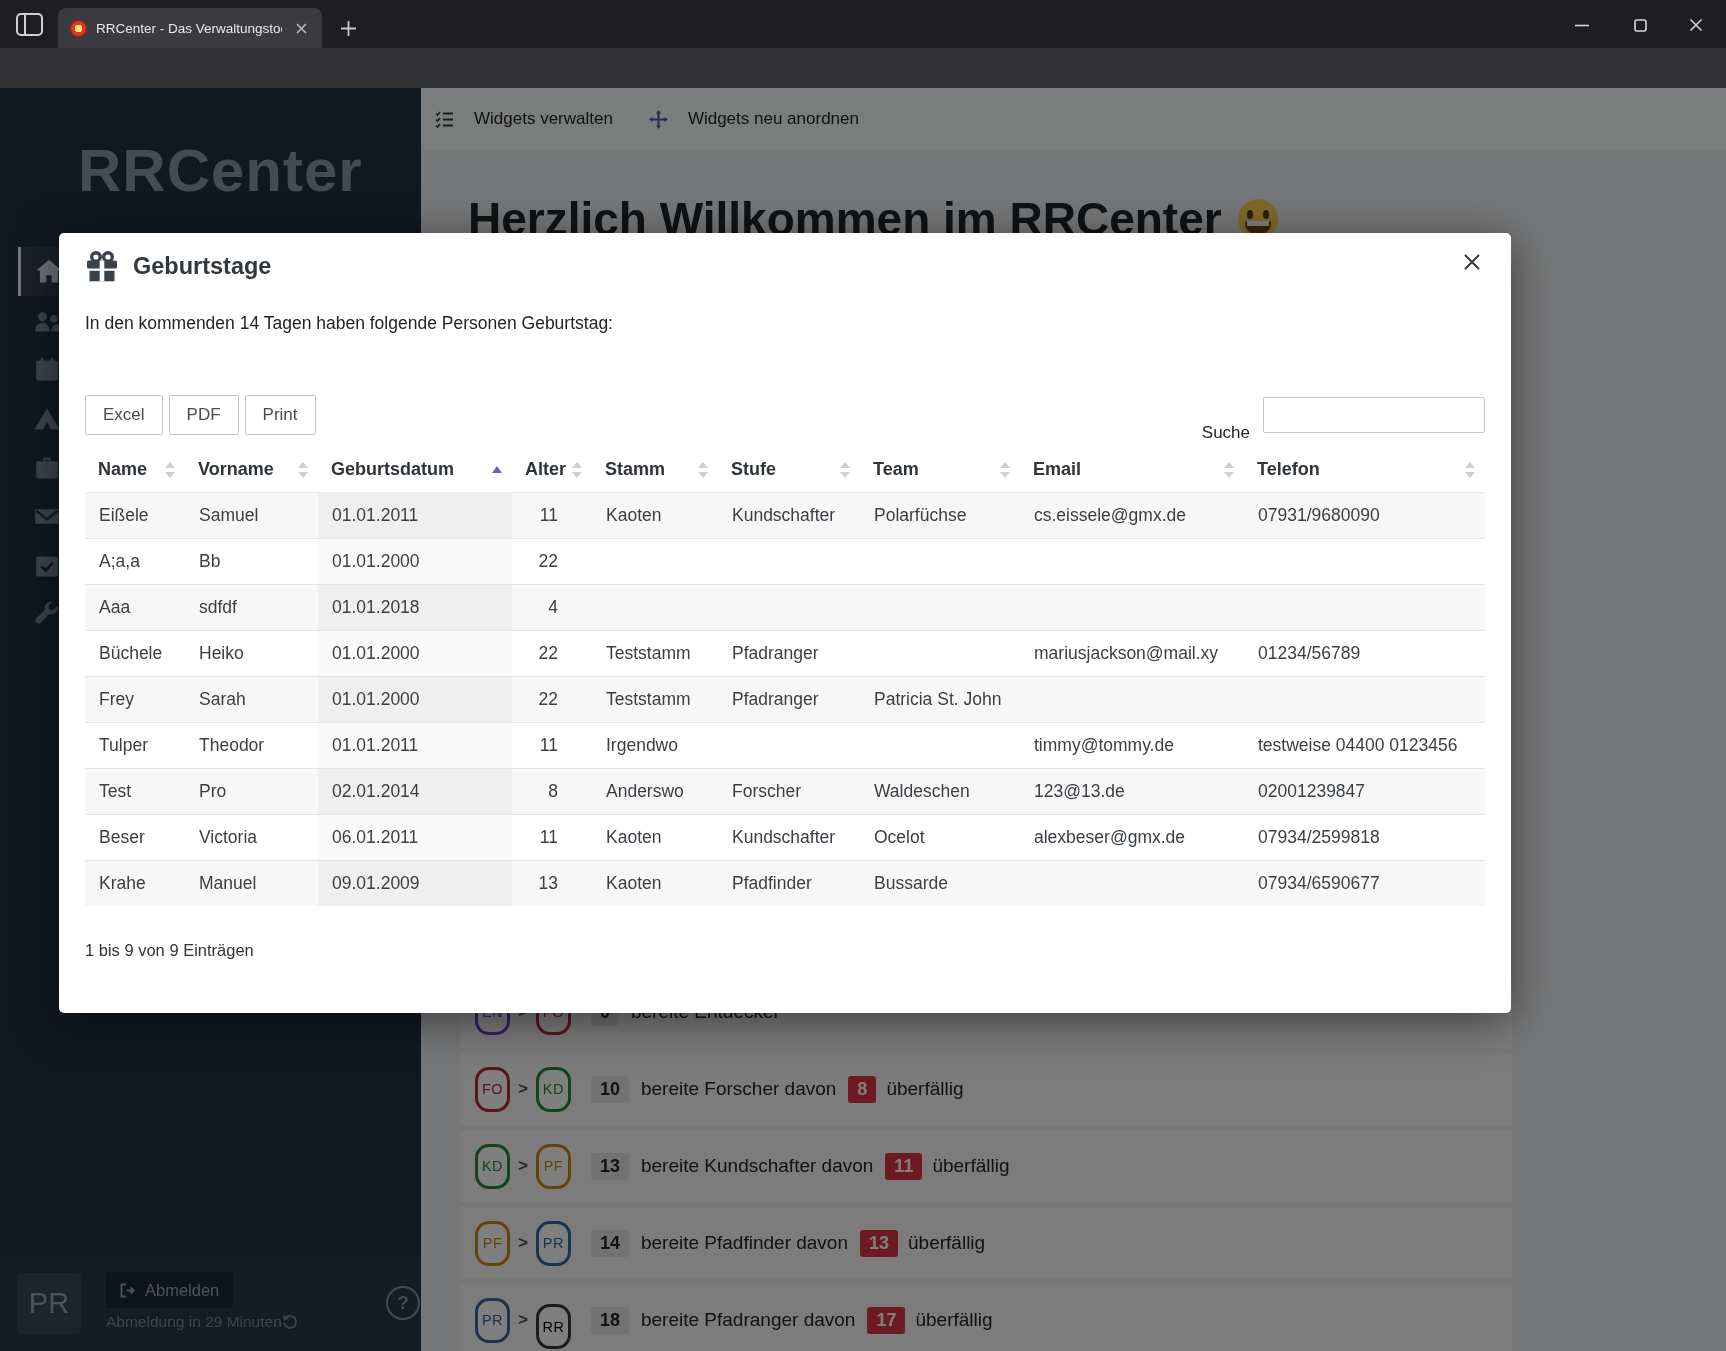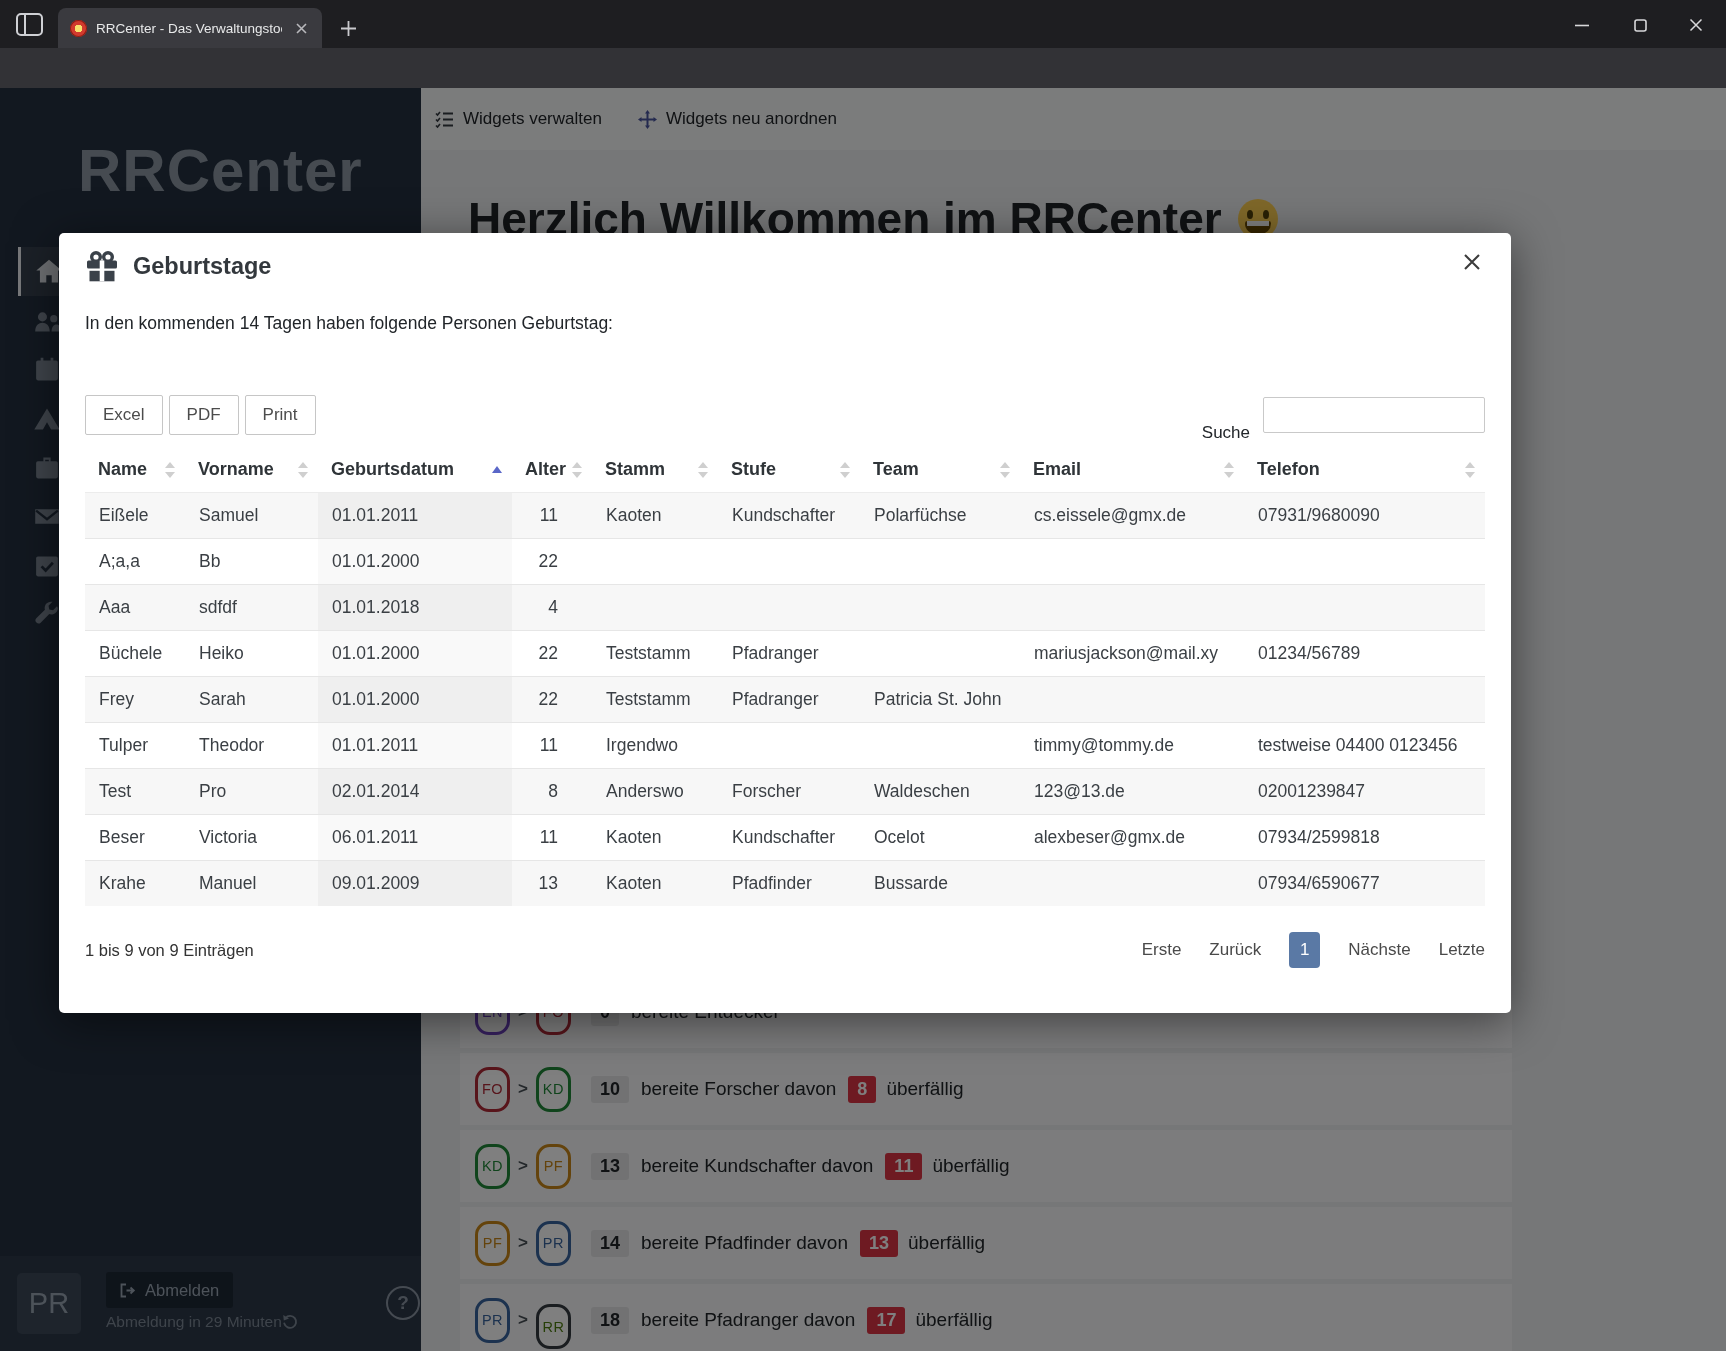--- a/index.html
+++ b/index.html
@@ -41,21 +41,21 @@
   .nav-item.active { background:rgba(255,255,255,0.08); border-left:3px solid #eef1f4; color:#dfe3e8; }
   .sidefoot { position:absolute; left:0; top:1168px; width:421px; height:95px; background:#2c3848; }
   .pr-box { position:absolute; left:17px; top:17px; width:64px; height:61px; background:#3c4858; border-radius:5px; display:flex; align-items:center; justify-content:center; font-size:29px; color:#98a4b2; }
   .logout-btn { position:absolute; left:106px; top:16px; height:36px; padding:0 14px; background:#1d2834; border-radius:3px; display:flex; align-items:center; gap:9px; color:#9aa6b4; font-size:16.5px; }
   .timer { position:absolute; left:106px; top:57px; display:flex; align-items:center; gap:0; color:#7d8896; font-size:15.5px; }
   .help-circle { position:absolute; left:386px; top:30px; width:34px; height:34px; border:2.5px solid #8a95a3; border-radius:50%; display:flex; align-items:center; justify-content:center; font-size:19px; font-weight:700; color:#8a95a3; }
 
   
   .content { position:absolute; left:421px; top:0; width:1305px; height:1263px; background:#eceef0; }
   .widgetbar { position:absolute; left:0; top:0; width:1305px; height:62px; background:#f7f8f9; display:flex; align-items:center; padding-left:14px; gap:36px; }
-  .wbar-item { display:flex; align-items:center; gap:9px; font-size:17px; color:#212529; }
+  .wbar-item { display:flex; align-items:center; gap:20px; font-size:17px; color:#212529; }
   .heading { position:absolute; left:47px; top:104px; font-size:46px; font-weight:700; color:#212529; white-space:nowrap; display:flex; align-items:center; }
   .emoji { display:inline-block; position:relative; width:40px; height:40px; margin-left:16px; border-radius:50%; background:#ffd152; }
   .emoji i { position:absolute; width:6px; height:9px; border-radius:50%; background:#51400a; top:11px; }
   .emoji i.l { left:9px; } .emoji i.r { left:25px; }
   .emoji u { position:absolute; left:7px; top:22px; width:26px; height:13px; background:#6b4a00; border-radius:3px 3px 13px 13px; overflow:hidden; }
   .emoji u::before { content:""; position:absolute; left:2px; top:0; width:22px; height:4.5px; background:#fff; }
 
   .stage-row { position:absolute; left:39px; width:1052px; height:72px; background:#f8f9fa; display:flex; align-items:center; padding-left:15px; font-size:19px; color:#212529; }
   .stage-badge { width:35px; height:45px; border:3px solid; border-radius:14px; display:flex; align-items:center; justify-content:center; font-size:14.5px; font-weight:400; letter-spacing:0.5px; background:#fff; }
   .stage-chev { margin:0 8px; font-weight:700; color:#495057; font-size:17px; }
@@ -298,21 +298,21 @@
           <span class="stage-chev">&gt;</span>
           <span class="stage-badge" style="color: rgb(57, 101, 159); border-color: rgb(57, 101, 159);">PR</span>
           <span class="chip gray">14</span>
           <span class="stage-label">bereite Pfadfinder davon</span>
           <span class="chip red">13</span>
           <span class="stage-suffix">überfällig</span>
         </div>
         <div class="stage-row" style="top: 1196px;">
           <span class="stage-badge" style="color: rgb(57, 101, 159); border-color: rgb(57, 101, 159);">PR</span>
           <span class="stage-chev">&gt;</span>
-          <span class="stage-badge" style="color: #4d7c0f; border-color: rgb(52, 58, 64); margin-top: 13px;">RR</span>
+          <span class="stage-badge" style="color: #000000; border-color: rgb(52, 58, 64); margin-top: 13px;">RR</span>
           <span class="chip gray">18</span>
           <span class="stage-label">bereite Pfadranger davon</span>
           <span class="chip red">17</span>
           <span class="stage-suffix">überfällig</span>
         </div>
       </div>
   </div>
 
   <div class="backdrop"></div>
 </div>
@@ -469,21 +469,14 @@
           <td class="">Pfadfinder</td>
           <td class="">Bussarde</td>
           <td class=""></td>
           <td class="">07934/6590677</td>
         </tr>
       </tbody>
   </table>
 
   <div class="m-foot">
     <span class="m-info">1 bis 9 von 9 Einträgen</span>
-    <div class="pag">
-      <span>Erste</span>
-      <span>Zurück</span>
-      <span class="pag-current">1</span>
-      <span>Nächste</span>
-      <span>Letzte</span>
-    </div>
   </div>
 </div>
 
 </body></html>

